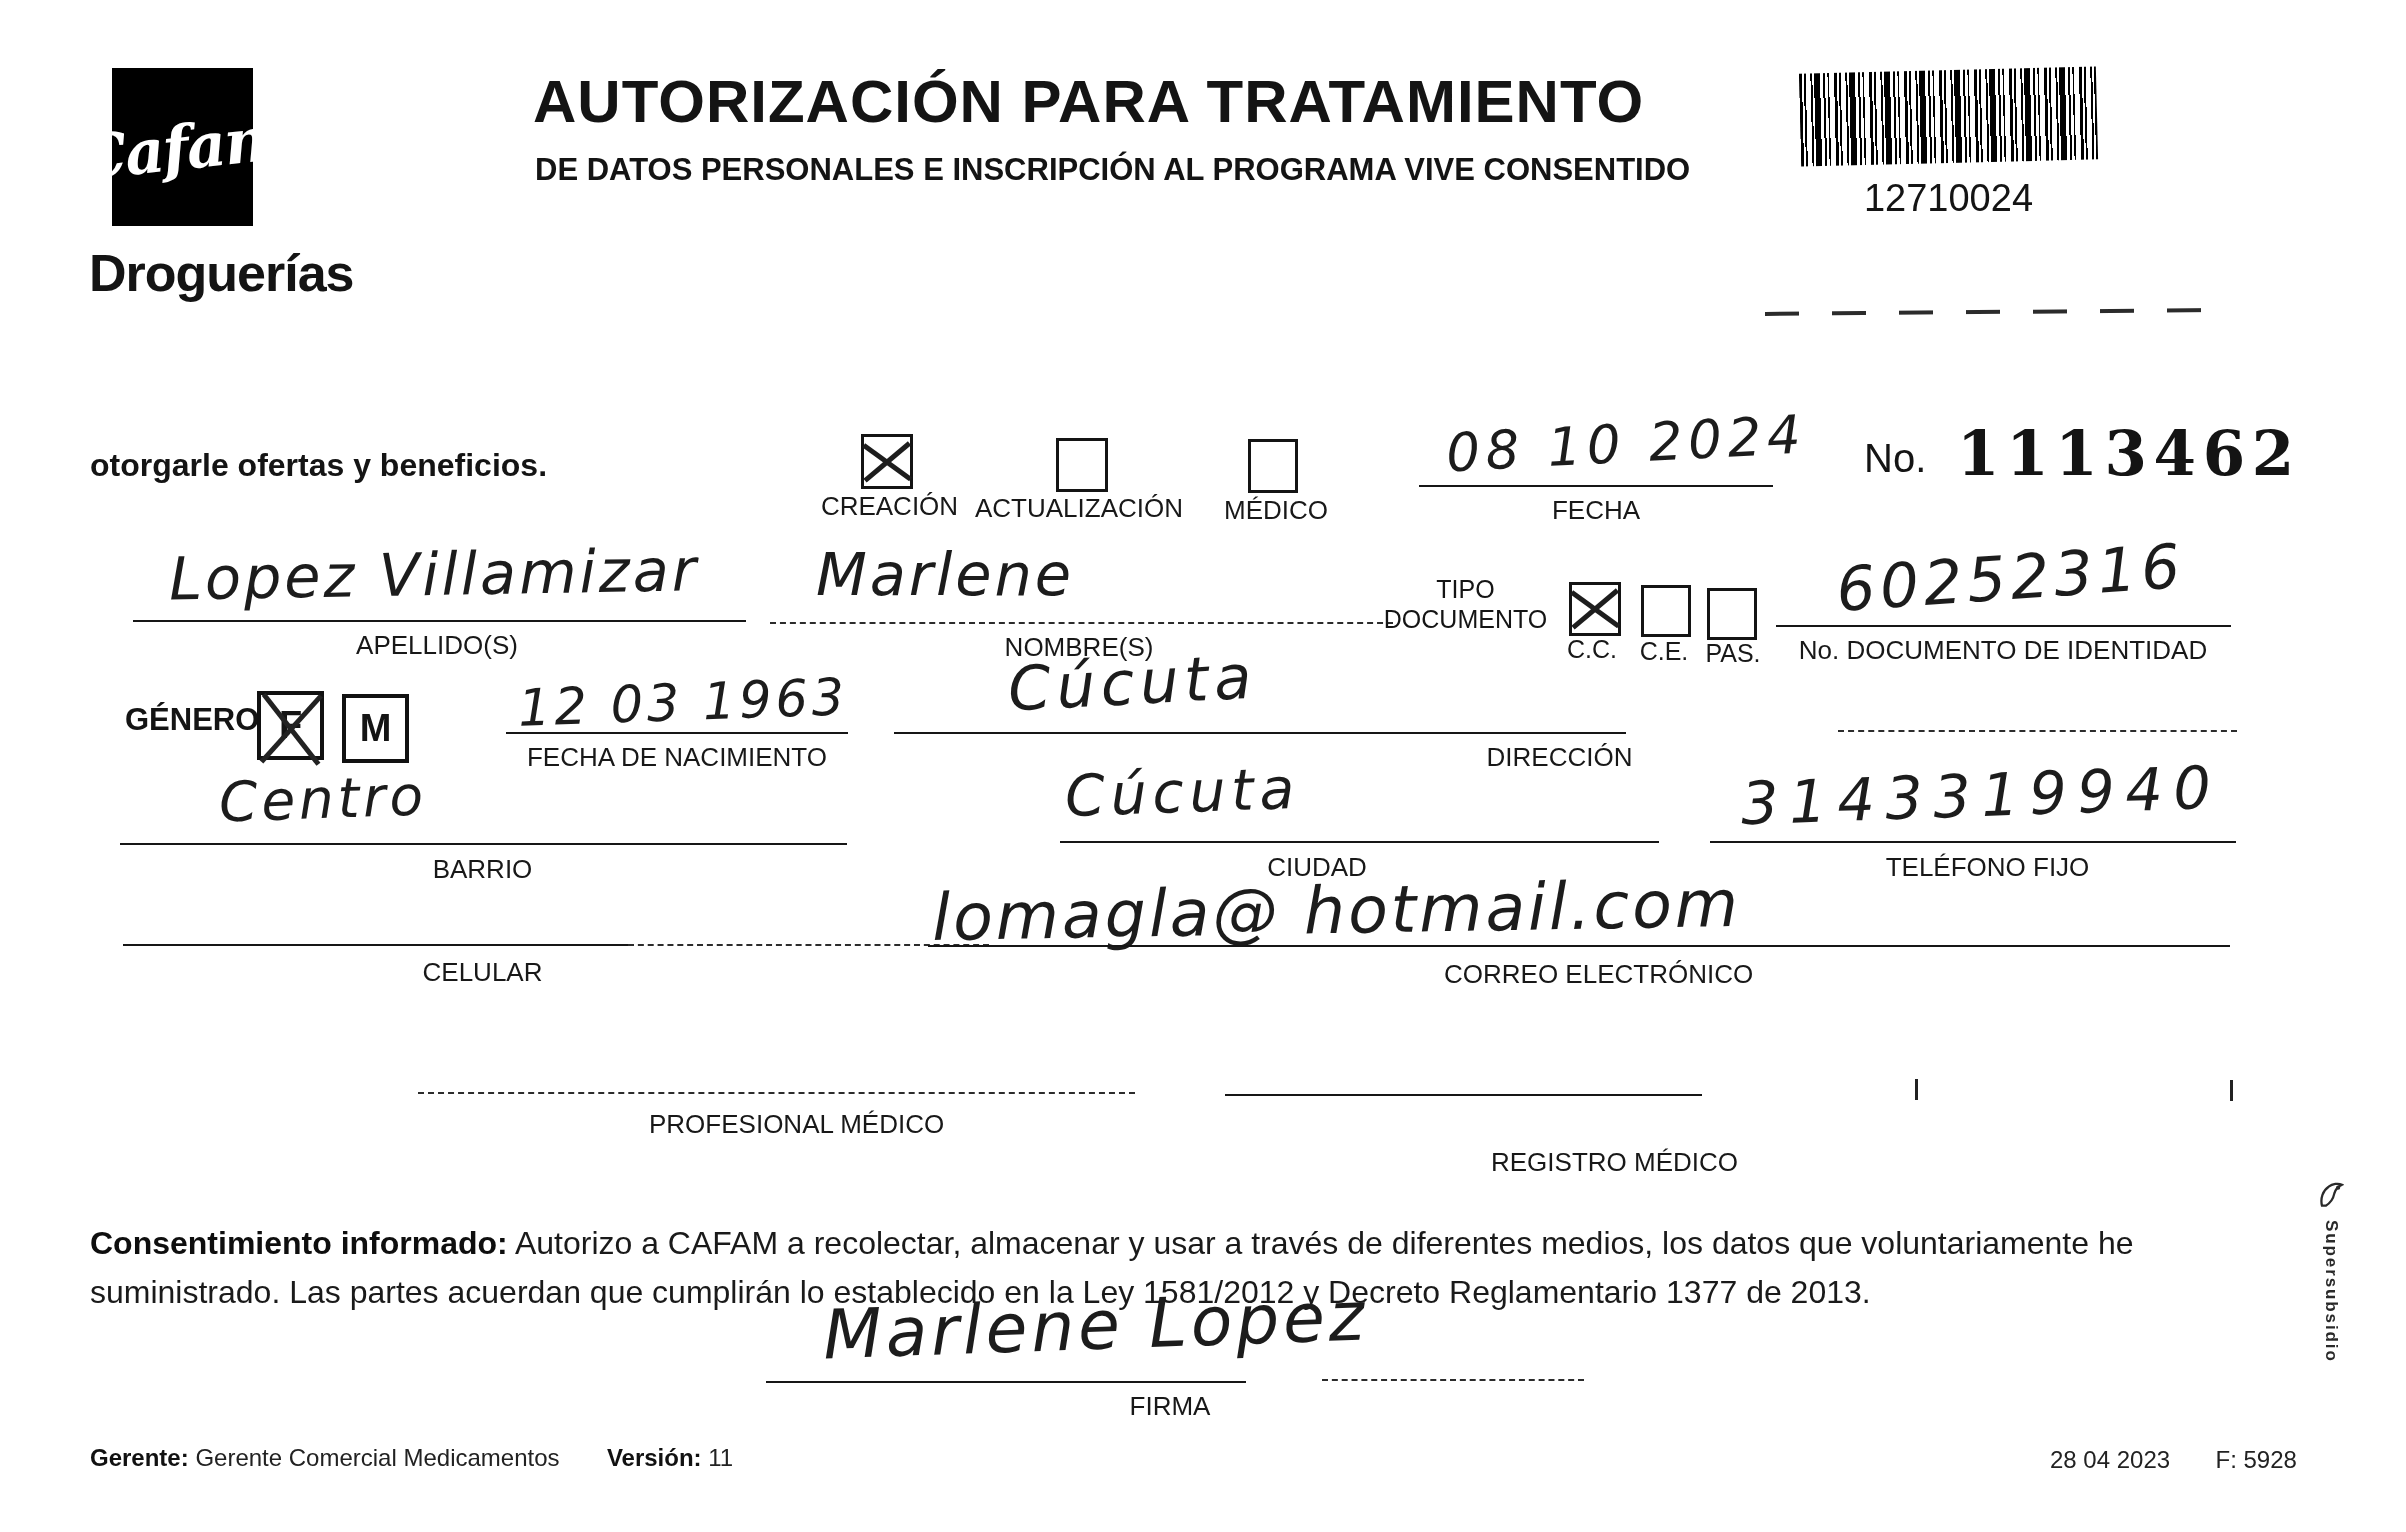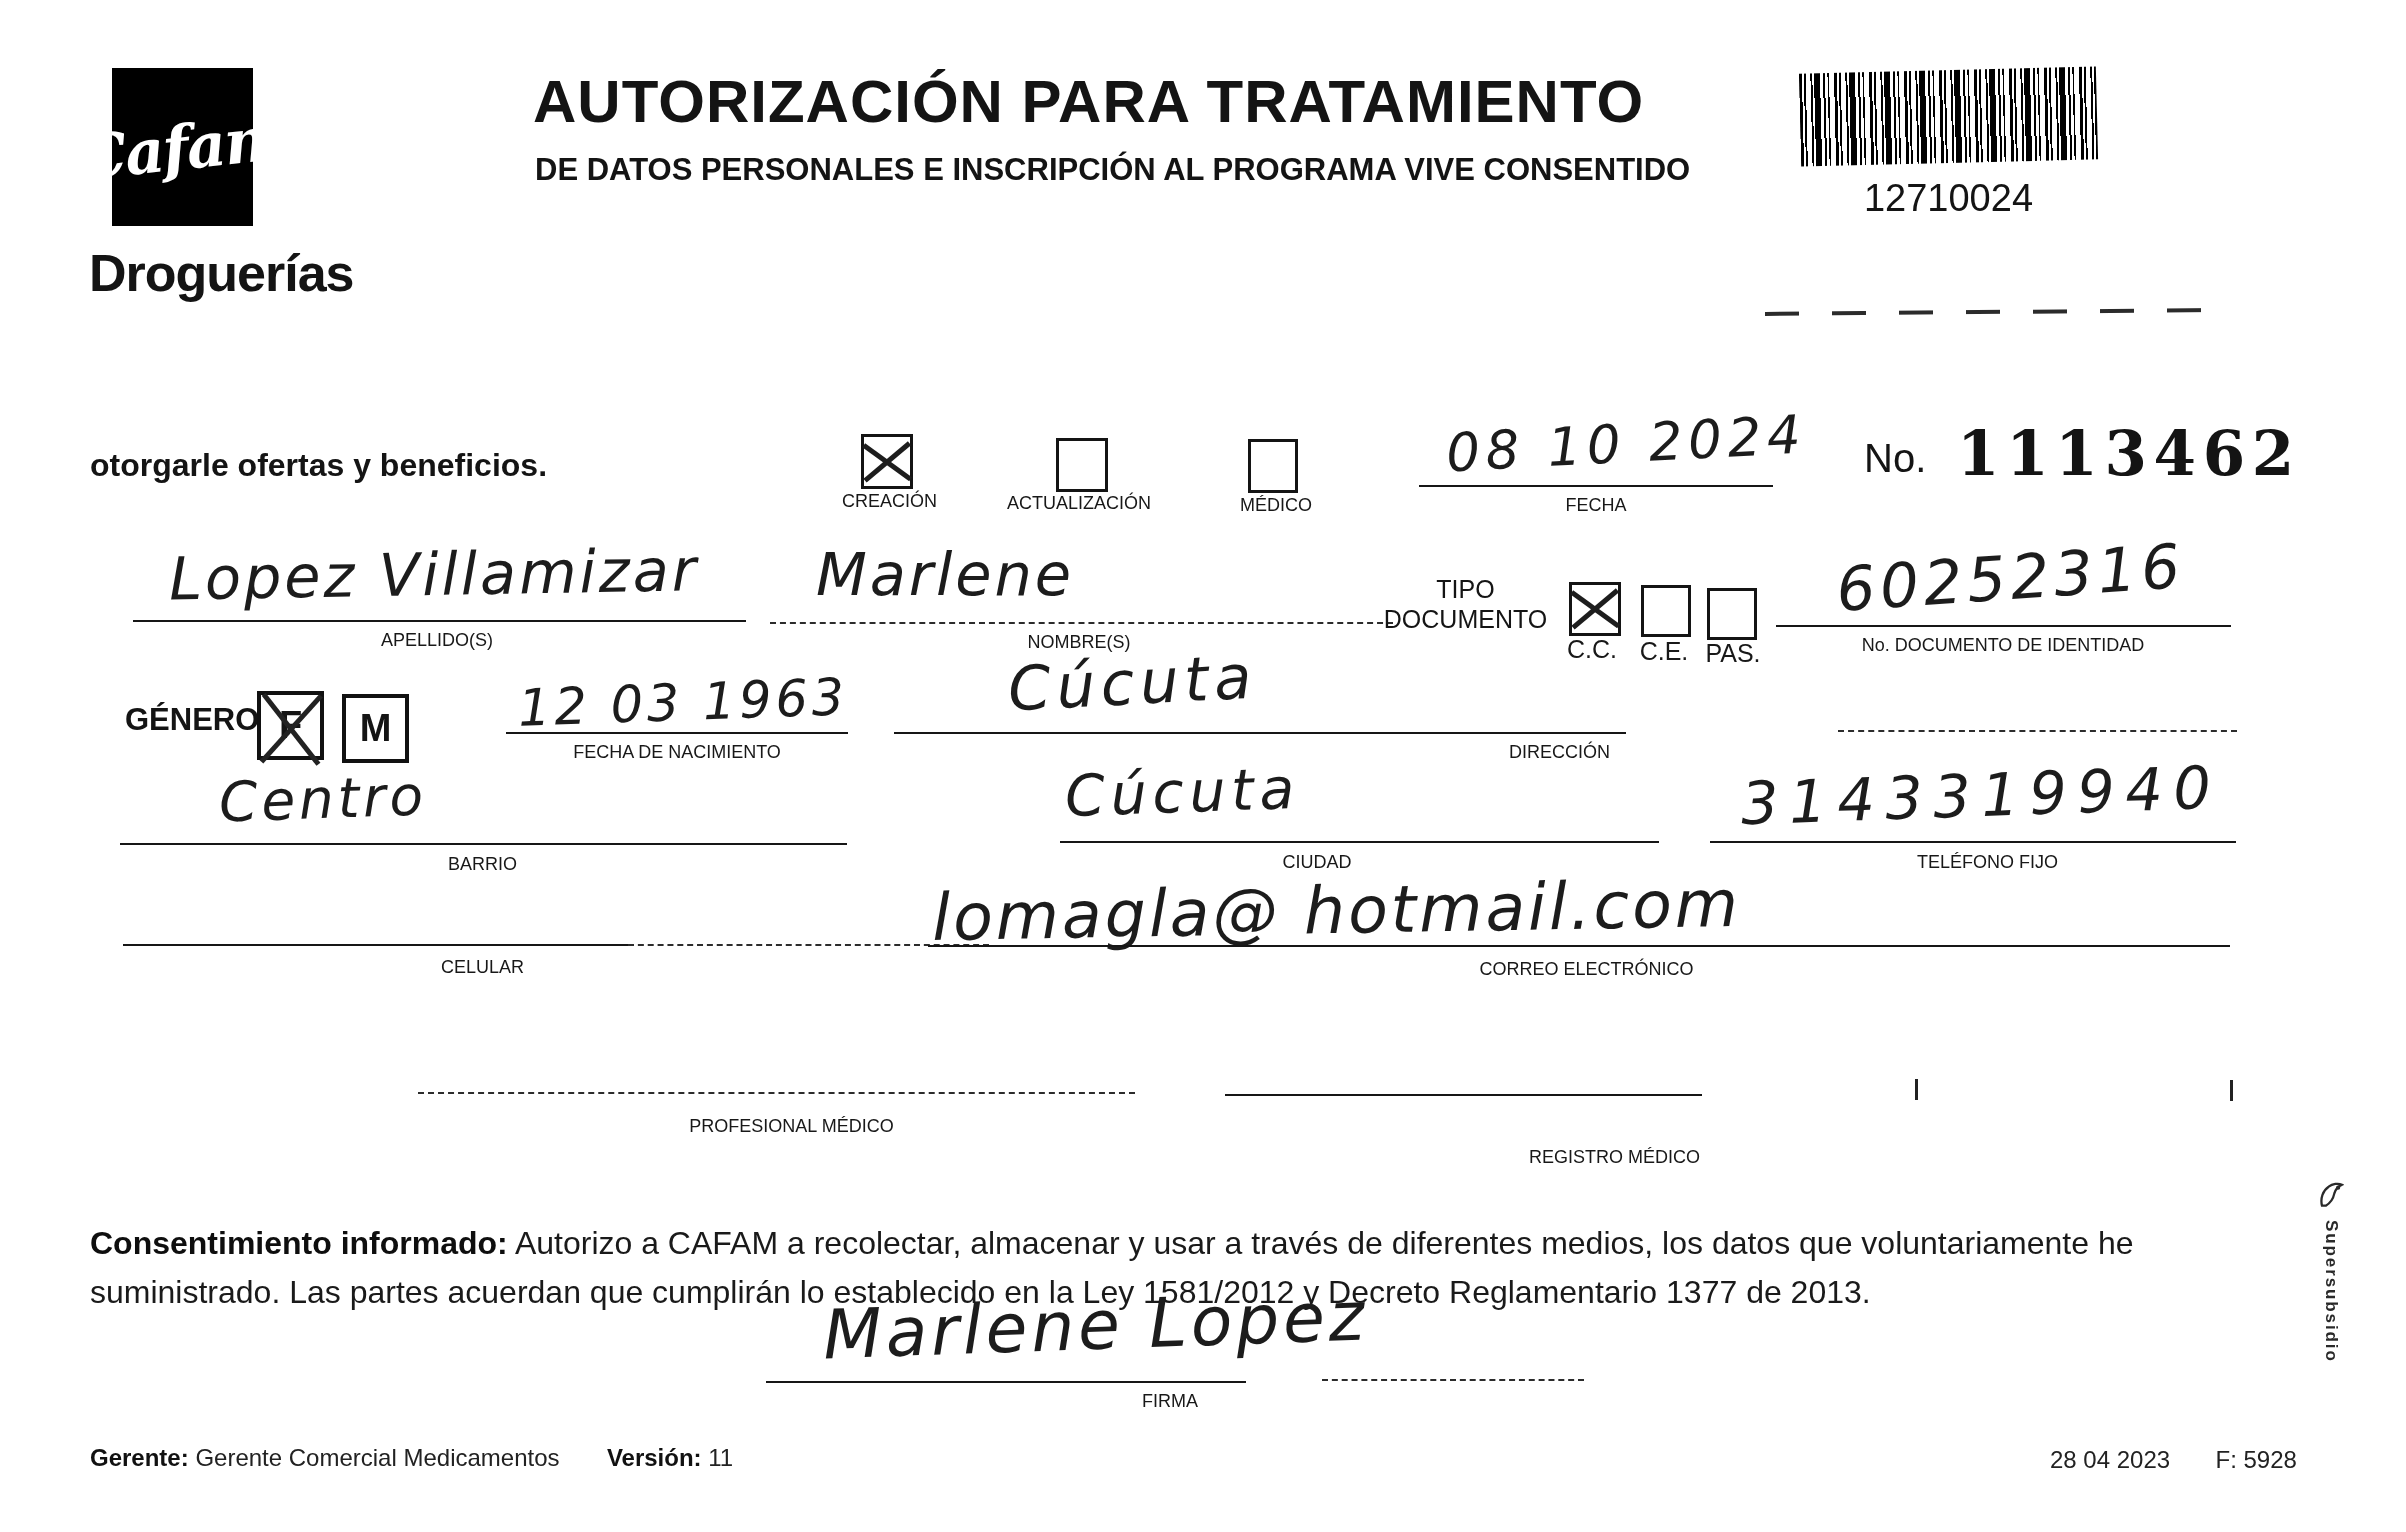--- a/index.html
+++ b/index.html
@@ -23,21 +23,21 @@
       #000 4.8px,#000 6.7px,#fff 6.7px,#fff 11.4px,
       #000 11.4px,#000 13.3px,#fff 13.3px,#fff 15px,
       #000 15px,#000 21px,#fff 21px,#fff 24px,
       #000 24px,#000 26px,#fff 26px,#fff 28.5px,
       #000 28.5px,#000 30px,#fff 30px,#fff 35px);}
   .barcode-num{left:1800px; top:177px; width:297px; text-align:center; font-size:38px;}
   .dashline{left:1765px; top:310px; width:451px; height:3.8px; transform:rotate(-0.5deg);
     background:repeating-linear-gradient(90deg,#2b2b2b 0 34px,transparent 34px 67px);}
 
   
-  .lbl{font-size:18px; color:#181818; white-space:nowrap;}
+  .lbl{font-size:26px; color:#181818; white-space:nowrap;}
   .lblc{text-align:center;}
   .line{height:0; border-top:2.9px solid #161616;}
   .line.dot{border-top:2.9px dashed #2c2c2c;}
   .hw{font-family:"DejaVu Sans", sans-serif; font-style:italic; color:#1c1c1c; white-space:nowrap;}
   .checkbox{border:3.8px solid #141414; background:#fff;}
   .checkbox.checked::before,.checkbox.checked::after{
     content:""; position:absolute; left:50%; top:50%; width:125%; height:4.8px; background:#1d1d1d;}
   .checkbox.checked::before{transform:translate(-50%,-50%) rotate(36deg);}
   .checkbox.checked::after{transform:translate(-50%,-50%) rotate(-40deg);}
   .genero-box{border:4.8px solid #111; display:flex; align-items:center; justify-content:center;
@@ -106,21 +106,21 @@
   
   .cel-lineA{left:123px; top:944px; width:505px;}
   .cel-lineB{left:628px; top:944px; width:361px;}
   .cel-lbl{left:340px; top:957px; width:285px;}
   .mail-hw{left:932px; top:873px; font-size:65px; letter-spacing:2.9px; transform:rotate(-1deg);}
   .mail-line{left:928px; top:945px; width:1302px;}
   .mail-lbl{left:1444px; top:959px; width:285px;}
 
   
   .prof-line{left:418px; top:1092px; width:717px;}
-  .prof-lbl{left:649px; top:1109px; width:285px;margin-top:7px;}
+  .prof-lbl{left:649px; top:1109px; width:285px;}
   .reg-line{left:1225px; top:1094px; width:477px;}
   .reg-lbl{left:1472px; top:1111px; width:285px;margin-top:36px;}
   .tick{width:2.9px; height:21px; background:#222;}
   .tick1{left:1915px; top:1079px;}
   .tick2{left:2230px; top:1080px;}
 
   
   .consent{left:90px; top:1187px; width:2178px; font-size:32px; line-height:49px; color:#1a1a1a;}
   .consent b{font-weight:bold; color:#0e0e0e;}
 

